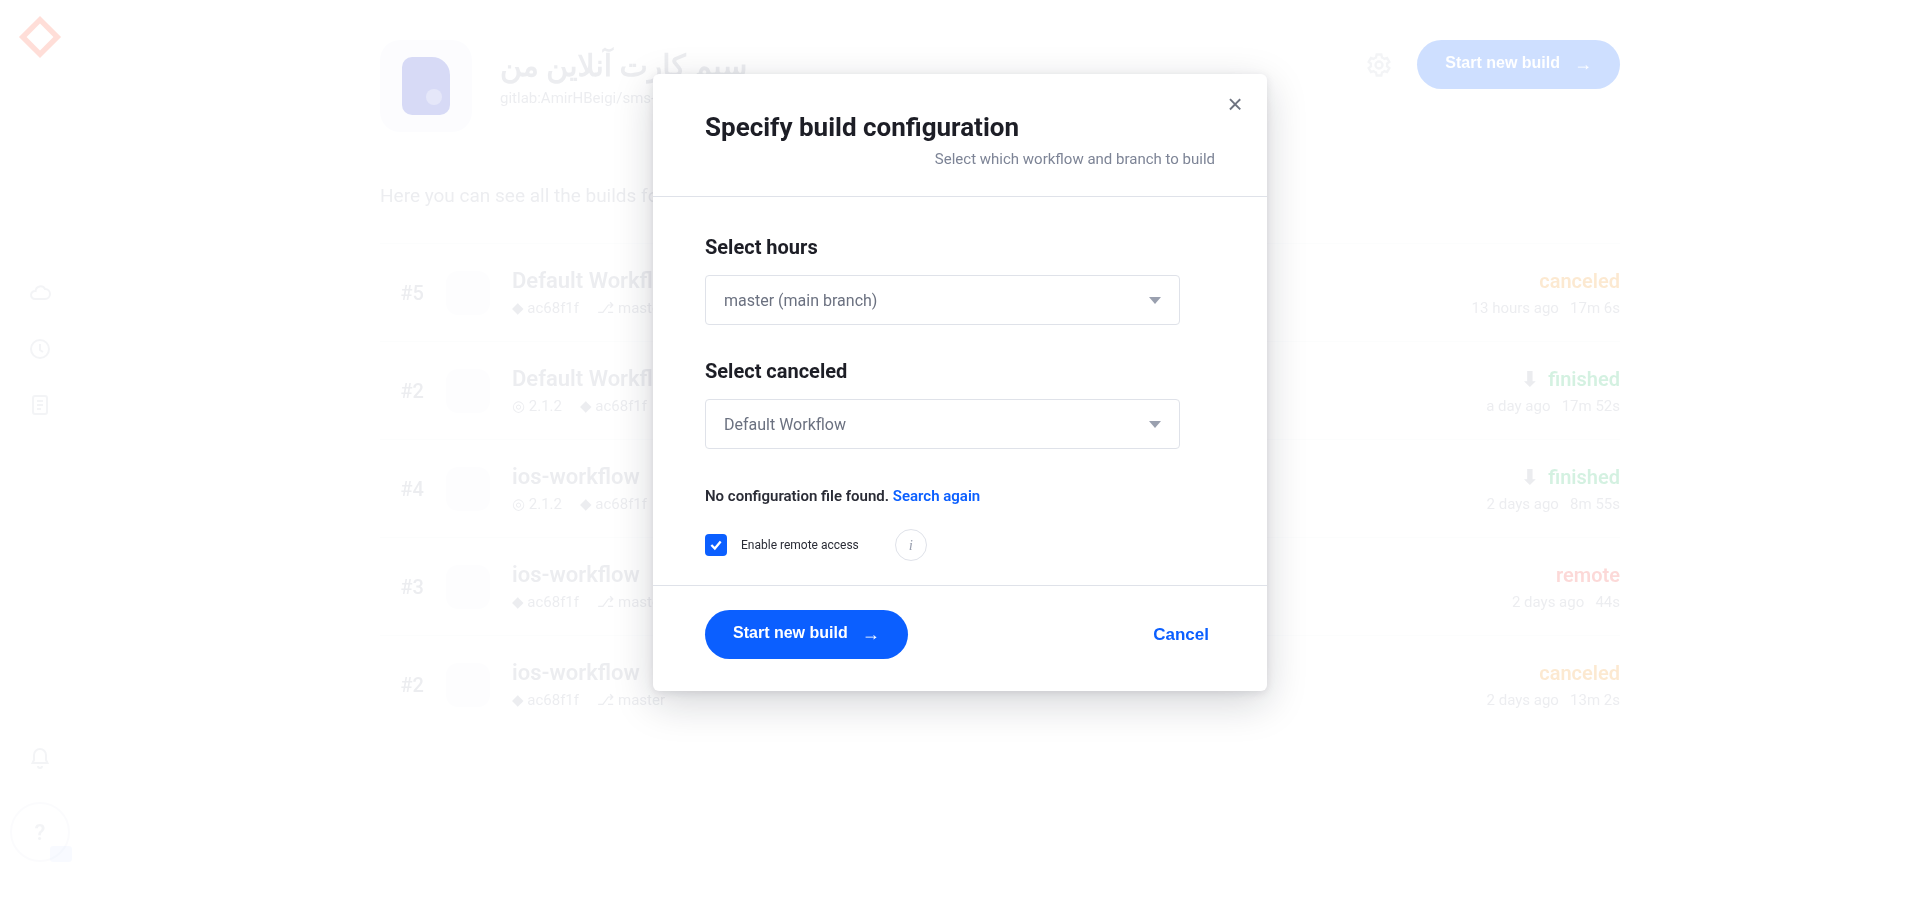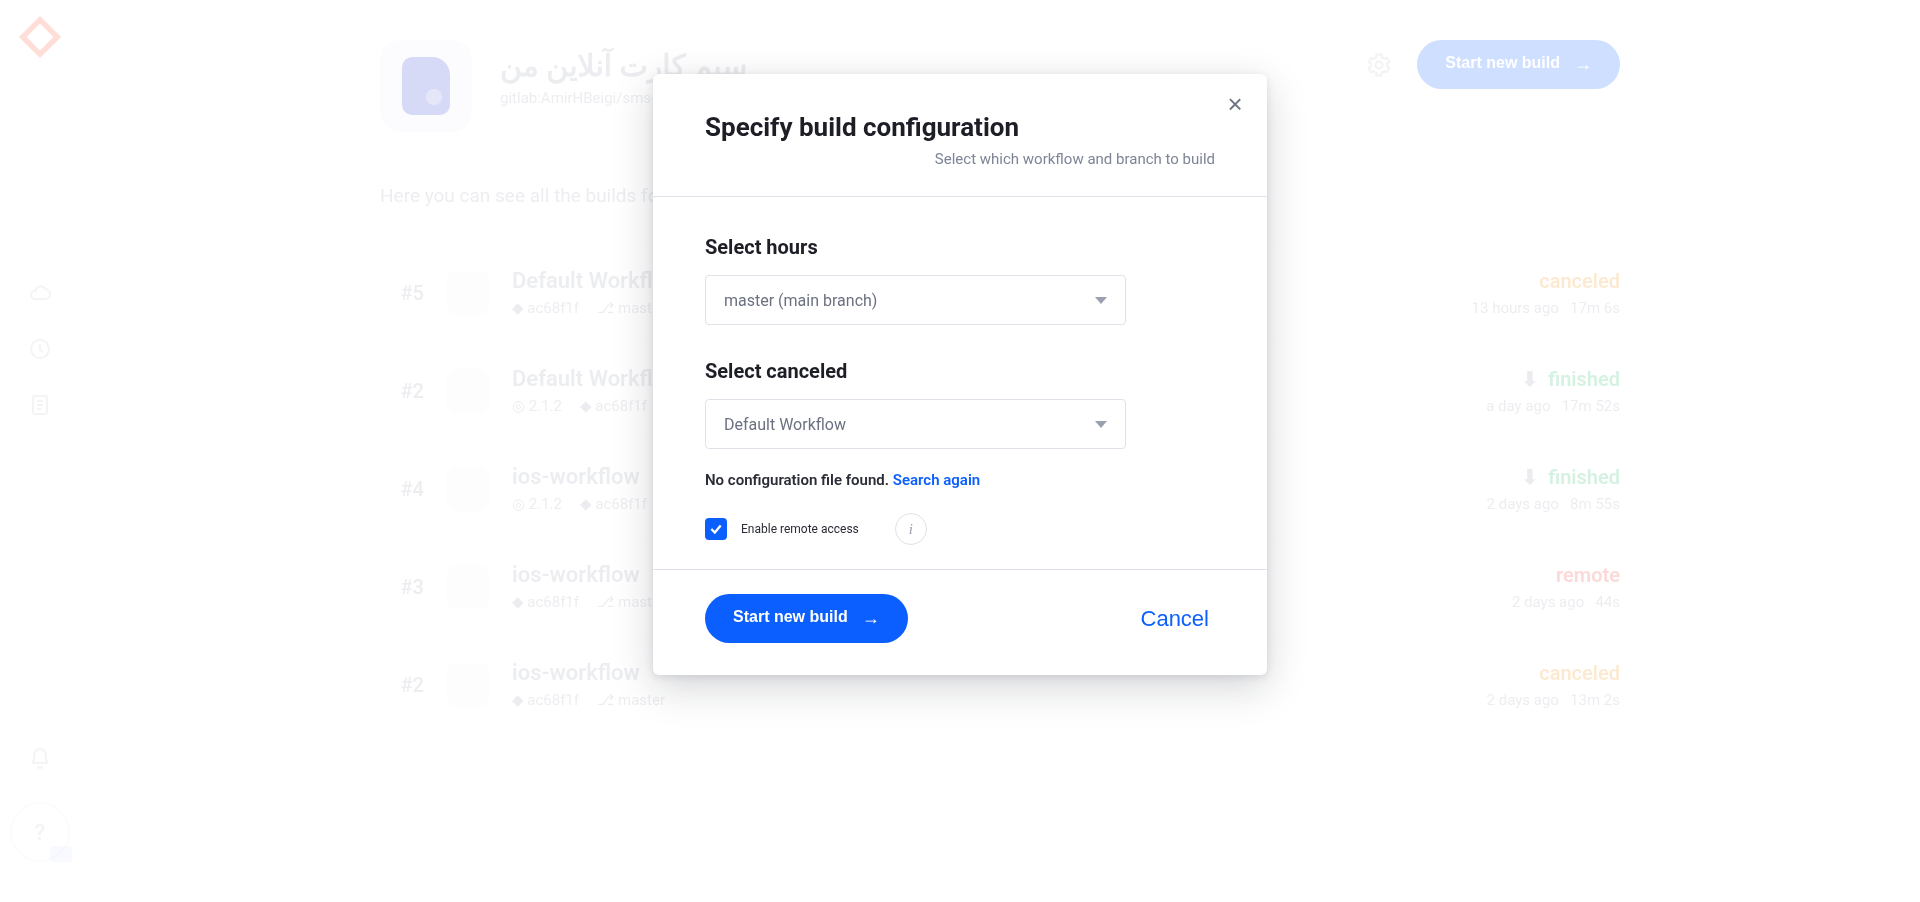--- a/index.html
+++ b/index.html
@@ -36,21 +36,21 @@
   .app-icon { width:92px; height:92px; border-radius:20px; background:#eef1fb; display:flex; align-items:center; justify-content:center; }
   .app-icon-inner { width:48px; height:58px; background:#3a49d1; border-radius:10px 18px 10px 10px; position:relative; }
   .app-icon-inner::after { content:""; position:absolute; right:8px; bottom:10px; width:16px; height:16px; border-radius:50%; background:#fff; opacity:.35; }
   .app-titles h1 { font-size:30px; font-weight:600; margin:8px 0 6px; color:var(--text-light); direction:rtl; }
   .app-titles .sub { font-size:15px; color:var(--text-light); }
   .header-right { margin-left:auto; display:flex; align-items:center; gap:24px; }
   .gear { width:28px; height:28px; color:#c2c7d2; }
 
   .btn-primary { background:var(--blue); color:#fff; border:none; border-radius:28px; padding:14px 28px; font-size:16px; font-weight:600; display:inline-flex; gap:14px; cursor:pointer; }
   .btn-primary .arrow { font-size:18px; }
-  .btn-secondary { color:var(--blue-text); background:none; border:none; font-size:22px; font-weight:400; cursor:pointer; }
+  .btn-secondary { color:var(--blue-text); background:none; border:none; font-size:17px; font-weight:700; cursor:pointer; }
 
   .desc { margin:52px 0 36px; font-size:19px; color:var(--text-light); }
 
   .build-row { display:flex; align-items:center; gap:22px; padding:24px 0; border-top:1px solid #f0f2f6; }
   .build-num { width:44px; text-align:right; font-size:20px; color:var(--text-light); font-weight:500; }
   .build-plat { width:44px; height:44px; border-radius:12px; background:#f3f4f8; }
   .build-main .wname { font-size:22px; font-weight:600; color:var(--text-light); margin:0 0 6px; }
   .build-main .meta { font-size:15px; color:var(--text-light); display:flex; gap:18px; align-items:center; }
   .build-right { margin-left:auto; }
   .status { font-size:20px; font-weight:600; display:flex; align-items:center; justify-content:flex-end; gap:10px; }
@@ -61,24 +61,24 @@
 
   
   .overlay { position:fixed; inset:0; background:rgba(255,255,255,0.80); }
   .modal { position:fixed; left:50%; top:74px; transform:translateX(-50%); width:614px; background:#fff; border-radius:6px; box-shadow:0 12px 40px rgba(15,20,40,0.18), 0 2px 8px rgba(15,20,40,0.10); }
   .modal-close { position:absolute; right:16px; top:14px; width:32px; height:32px; border:none; background:none; color:#6e7380; font-size:26px; cursor:pointer; line-height:1; }
   .modal-head { padding:38px 52px 28px; border-bottom:1px solid var(--border); }
   .modal-head h2 { margin:0 0 8px; font-size:26px; font-weight:700; color:var(--text-dark); }
   .modal-head .sub { font-size:15px; color:var(--text-muted);text-align:right; }
   .modal-body { padding:30px 52px 24px; }
   .field-label { font-size:20px; font-weight:700; margin:8px 0 16px; color:var(--text-dark); }
-  .select { width:421px; height:50px; border:1px solid var(--border); border-radius:4px; display:flex; align-items:center; padding:0 18px; color:#6b7180; font-size:16px; cursor:pointer; justify-content:space-between; }
+  .select { width:475px; height:50px; border:1px solid var(--border); border-radius:4px; display:flex; align-items:center; padding:0 18px; color:#6b7180; font-size:16px; cursor:pointer; justify-content:space-between; }
   .select .tri { width:0; height:0; border-left:6px solid transparent; border-right:6px solid transparent; border-top:7px solid #9aa0af; }
   .gap { height:26px; }
-  .cfg-note { margin:22px 0 24px; font-size:15px; color:#2a2c36; font-weight:600; }
+  .cfg-note { margin:38px 0 24px; font-size:15px; color:#2a2c36; font-weight:600; }
   .cfg-note a { color:var(--blue-text); font-weight:600; text-decoration:none; }
   .checkbox-row { display:flex; align-items:center; gap:14px; }
   .checkbox { width:22px; height:22px; border-radius:4px; background:var(--blue); display:flex; align-items:center; justify-content:center; cursor:pointer; }
   .checkbox svg { width:14px; height:14px; color:#fff; }
   .checkbox-row label { font-size:12px; color:#2a2c36; }
   .info-dot { margin-left:22px; width:32px; height:32px; border-radius:50%; border:1px solid var(--border); display:flex; align-items:center; justify-content:center; color:#9aa0af; font-family:Georgia, serif; font-style:italic; font-size:15px; cursor:pointer; }
   .modal-footer { border-top:1px solid var(--border); padding:24px 52px 32px; display:flex; align-items:center; }
   .modal-footer .spacer { flex:1; }
 
   

